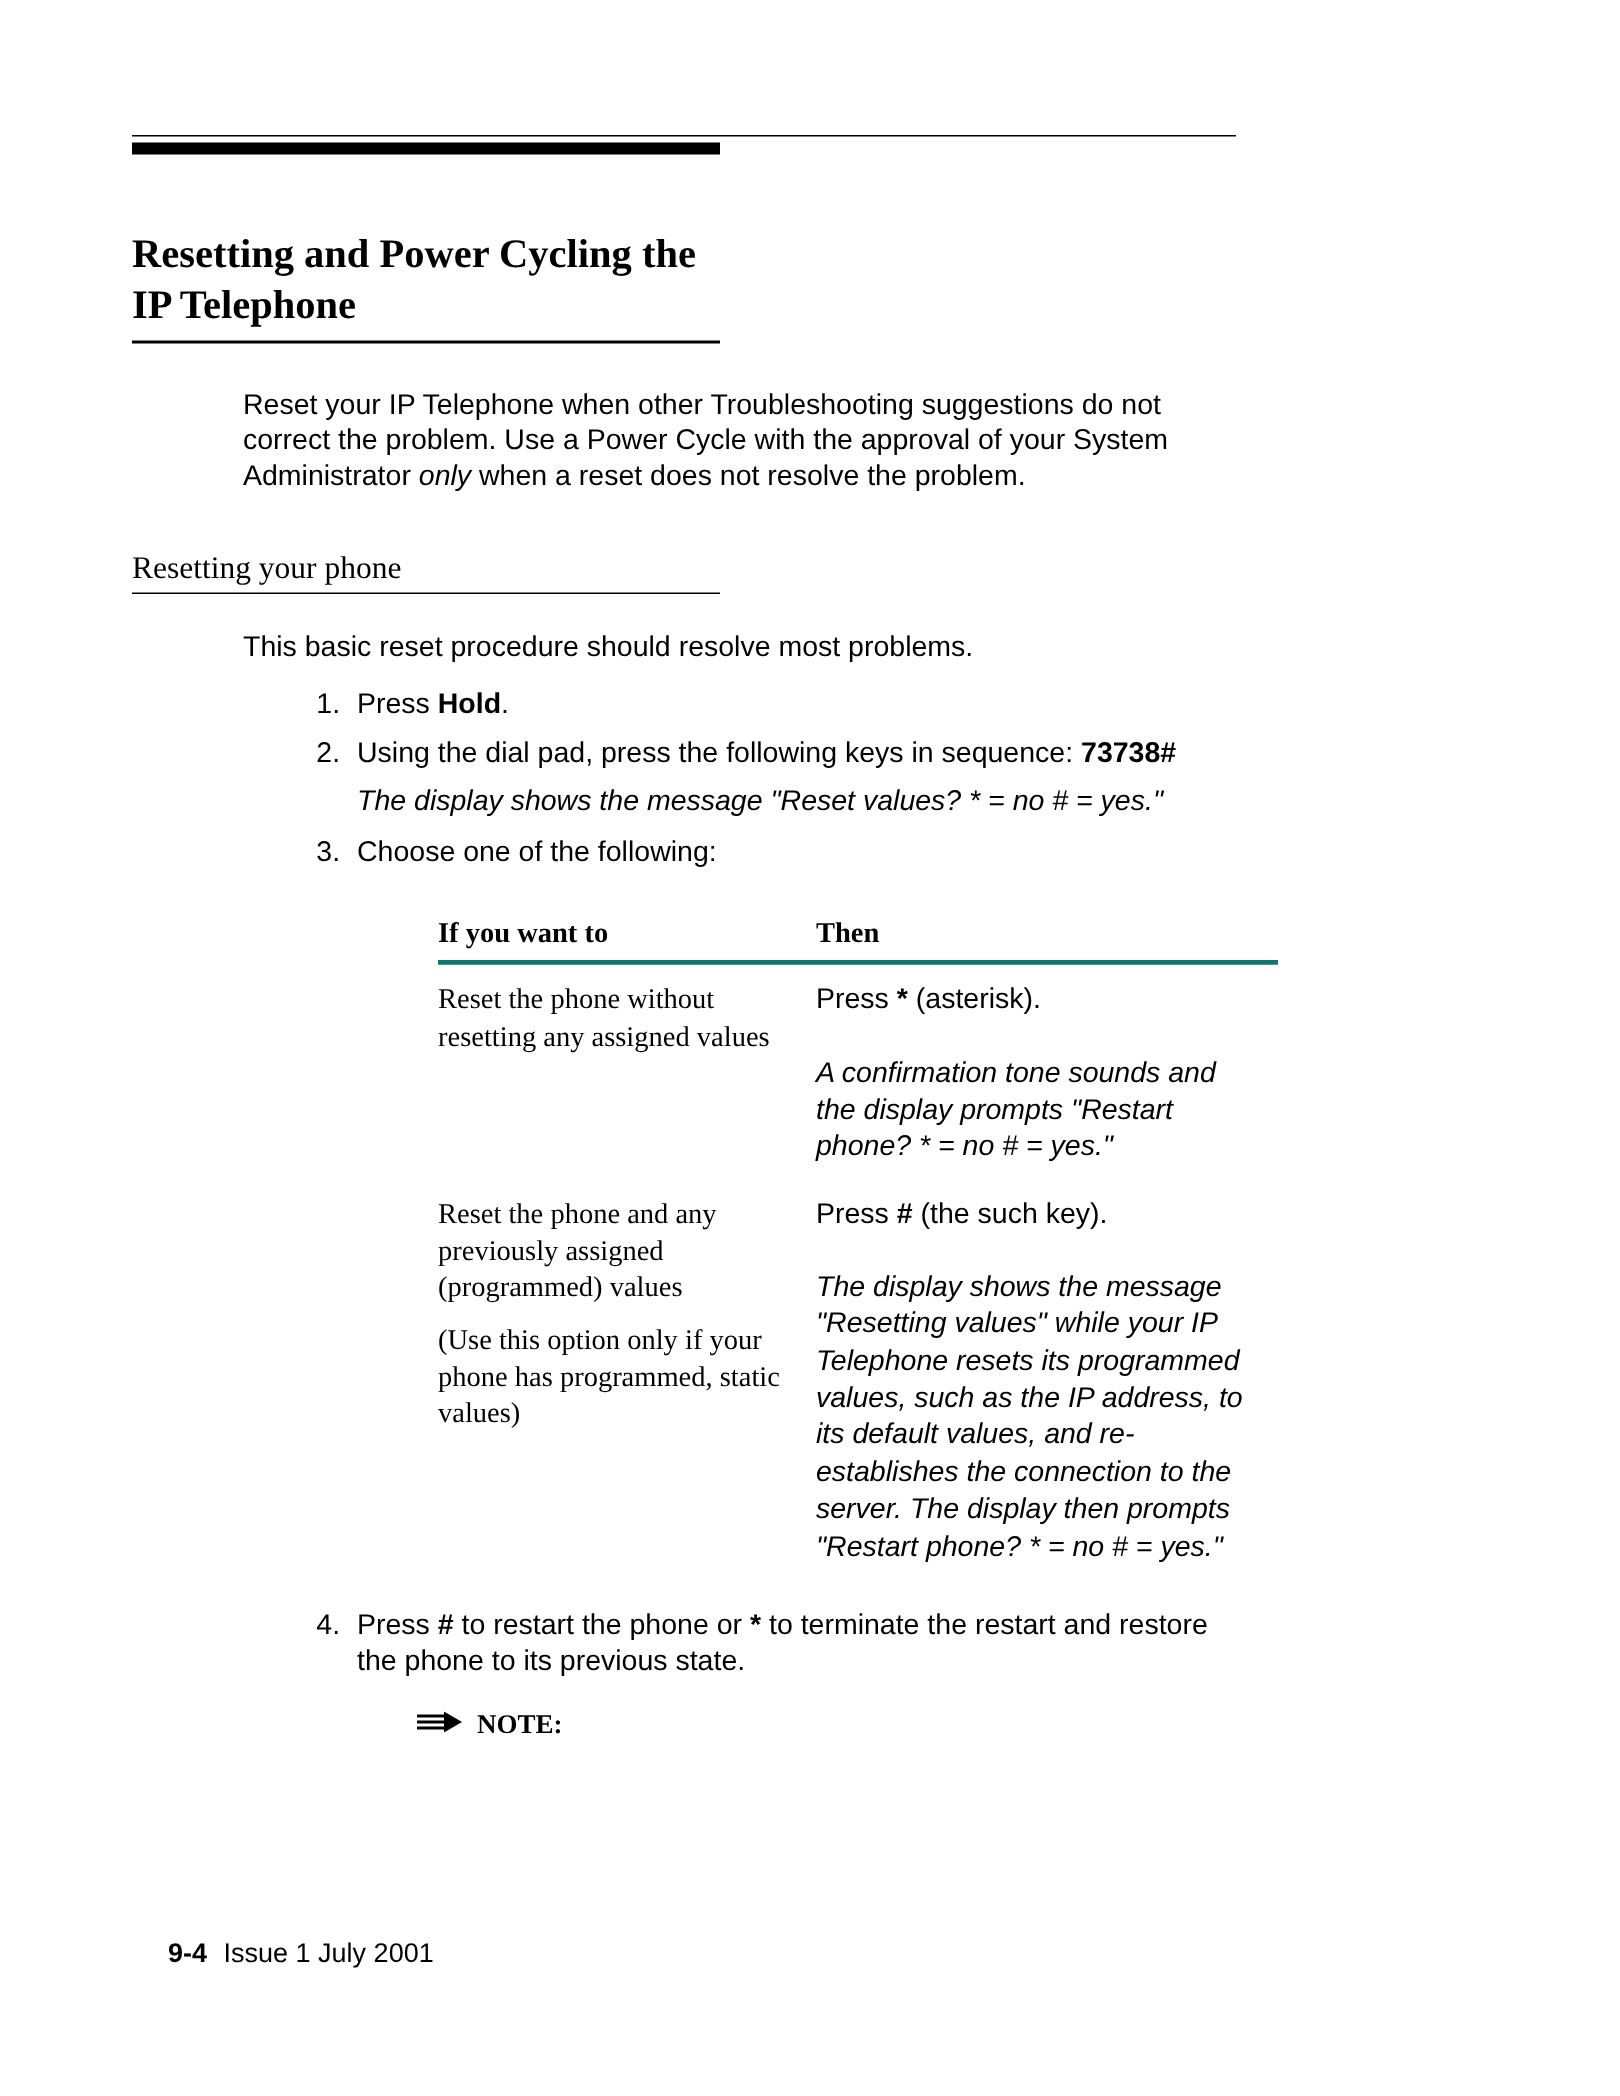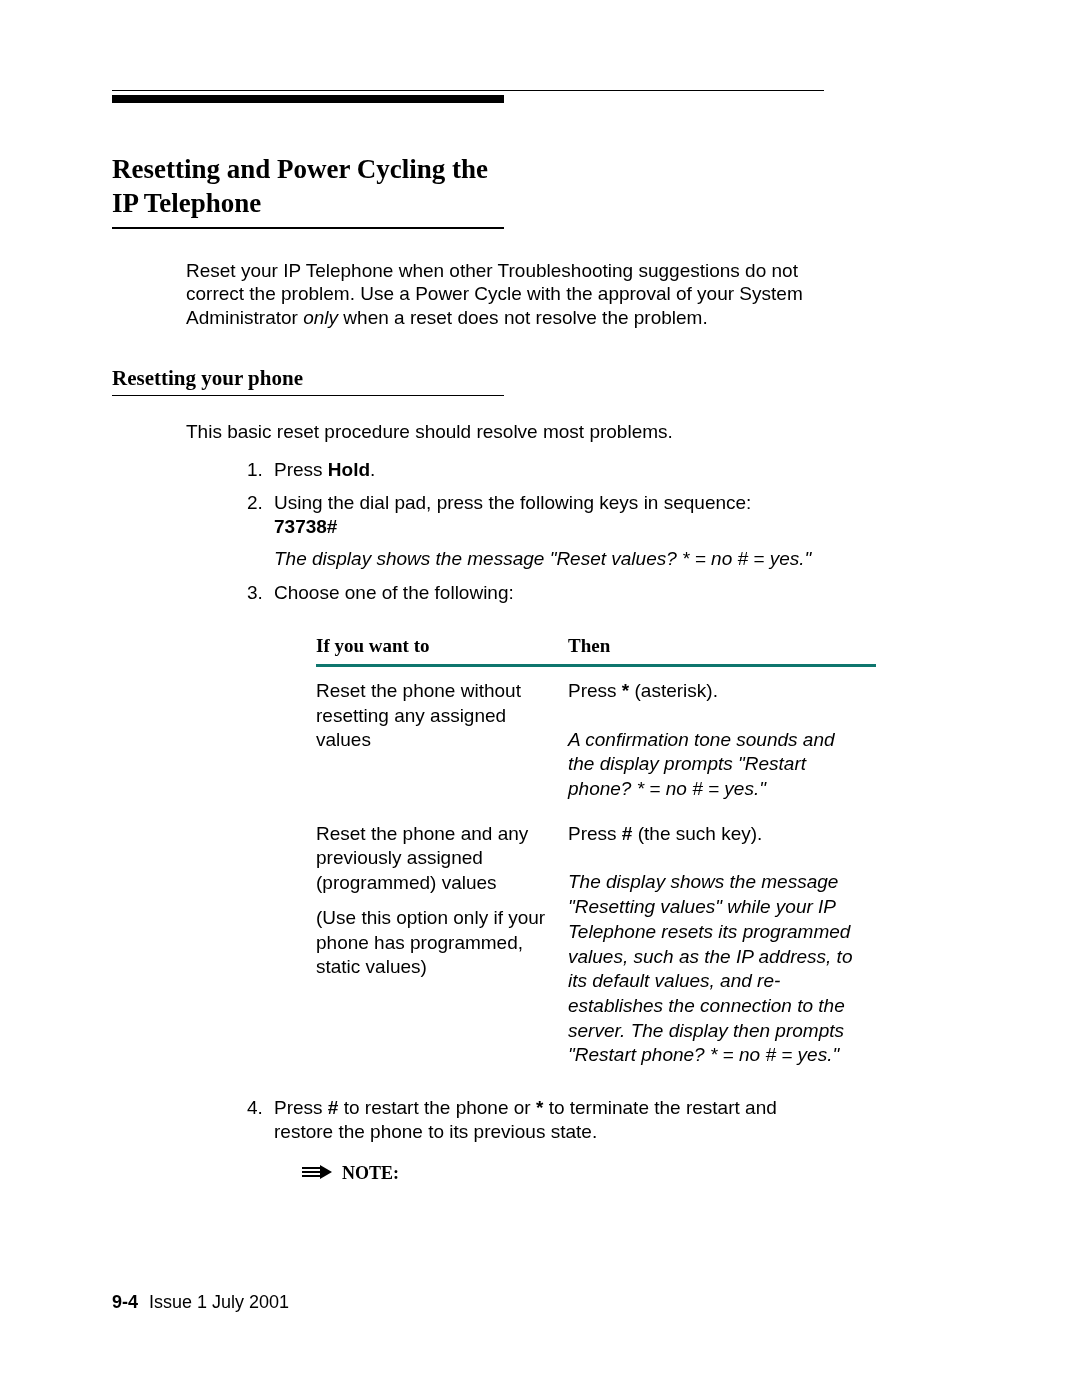--- a/index.html
+++ b/index.html
@@ -7,21 +7,21 @@
     padding: 0;
     background: #fff;
     font-family: Arial, Helvetica, sans-serif;
     color: #000;
   }
   .page {
     width: 936px;
     height: 1397px;
     position: relative;
     box-sizing: border-box;
-    padding: 90px 112px 0 112px;
+    padding: 90px 112px 0 88px;
   }
   .top-rule-thin {
     border-top: 1px solid #000;
     margin-bottom: 4px;
   }
   .top-rule-thick {
     height: 8px;
     background: #000;
     width: 392px;
   }
@@ -45,37 +45,36 @@
     line-height: 1.25;
   }
   .intro {
     margin-top: 30px;
   }
   .intro .italic {
     font-style: italic;
   }
   .sub-heading {
     font-family: "Palatino Linotype", "Book Antiqua", Palatino, serif;
-    font-weight: bold;
+    font-weight: normal;
     font-size: 21px;
     margin: 36px 0 4px 0;
   }
   .sub-rule {
     border-top: 1px solid #000;
     width: 392px;
     margin-bottom: 24px;
   }
   ol.steps {
     margin: 14px 0 0 0;
     padding-left: 70px;
   }
   ol.steps li {
     margin-bottom: 10px;
     padding-left: 6px;
-    margin-left: 12px;
   }
   .step-sub {
     font-style: italic;
     margin-top: 8px;
     display: block;
   }
   .table-wrap {
     margin: 30px 0 20px 130px;
   }
   table {
@@ -89,21 +88,21 @@
     font-weight: bold;
     font-size: 19px;
     border-bottom: 3px solid #0f766e;
     padding: 0 14px 6px 0;
   }
   td {
     vertical-align: top;
     padding: 12px 14px 8px 0;
     line-height: 1.3;
   }
-  td.col1 { width: 45%; }
+  td.col1 { width: 45%; font-family: Liberation Serif, serif; }
   td .paren { margin-top: 10px; display: block; }
   td .resp-italic { font-style: italic; display: block; margin-top: 24px; }
   .note-block {
     margin: 18px 0 0 116px;
   }
   .note-head {
     display: flex;
     align-items: center;
     gap: 6px;
   }

